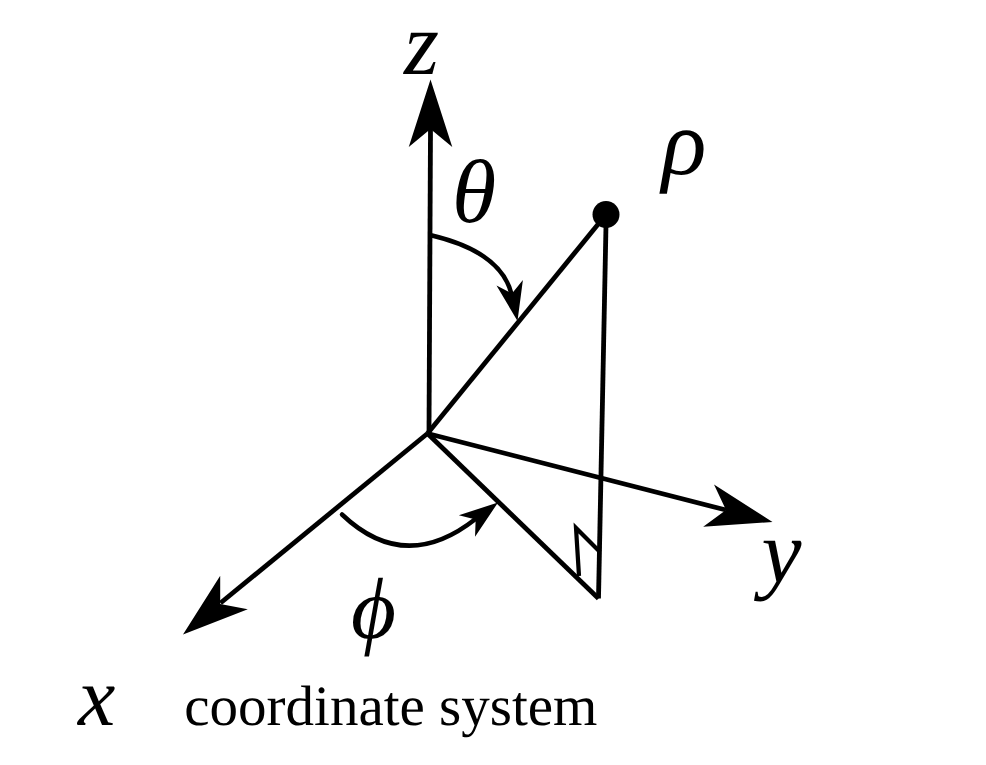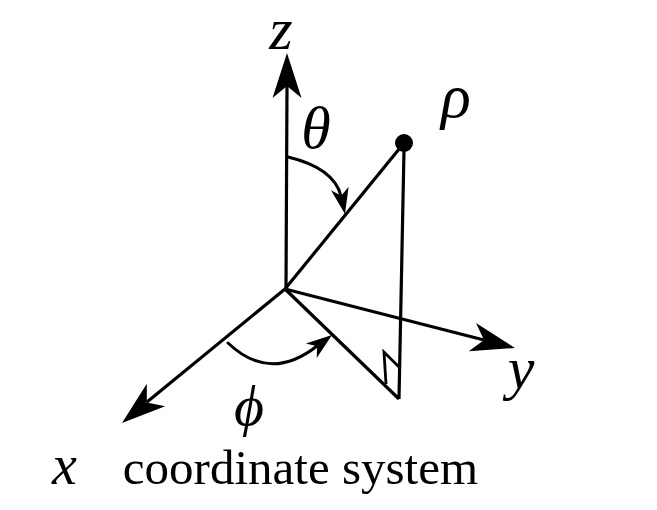--- a/index.html
+++ b/index.html
@@ -47,21 +47,21 @@
     gap: 46px;
     color: #000000;
     line-height: 1;
     white-space: nowrap;
   }
   .caption .cap-x {
     font-style: italic;
     font-size: 56px;
   }
   .caption .cap-text {
-    font-size: 49px;
+    font-size: 38px;
   }
 </style>
 </head>
 <body>
 
 <div class="stage">
 
   <svg width="657" height="510" viewBox="0 0 657 510">
 
     <line x1="286" y1="289" x2="287" y2="86" stroke="#000" stroke-width="3.2"></line>

